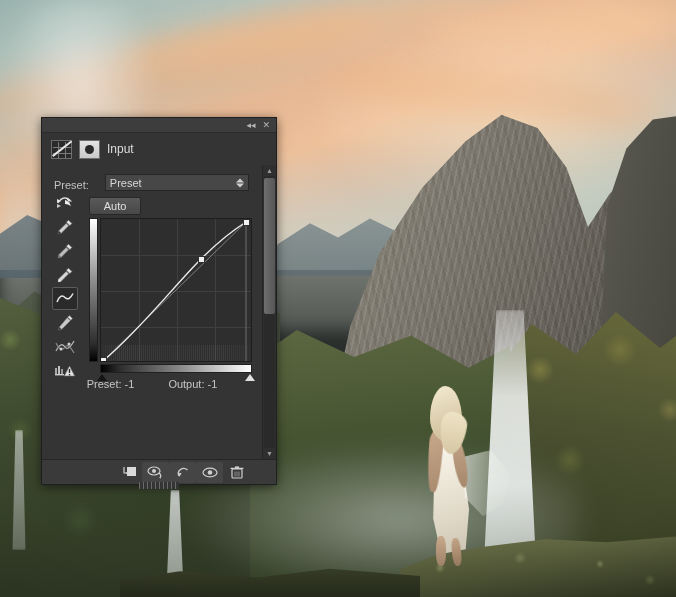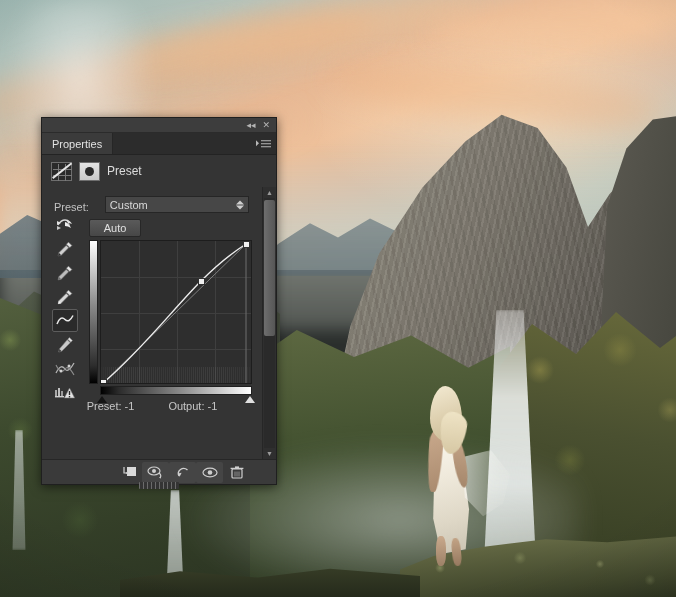--- a/index.html
+++ b/index.html
@@ -425,56 +425,42 @@
     <div class="vignette"></div>
   </div>
 
   <div id="panel">
 
     <div class="panel-top">
       <span class="tb-ic">◂◂</span>
       <span class="tb-ic">✕</span>
     </div>
 
-    <div class="tabrow">
-      <div class="tab">
-        <span>Properties</span>
-      </div>
-      <div class="tabrow-fill"></div>
-      <div class="hamb">
-        <span class="tri"></span>
-        <span class="bars">
-            <i></i>
-            <i></i>
-            <i></i>
-          </span>
-      </div>
-    </div>
 
     <div class="title-row">
       <div class="adj-icon">
         <span class="g gv1"></span>
           <span class="g gv2"></span>
         <span class="g gh1"></span>
           <span class="g gh2"></span>
         <span class="diag"></span>
       </div>
       <div class="mask-thumb">
         <span class="dot"></span>
       </div>
-      <div class="title-text">Preset</div>
+      <div class="title-text">Input</div>
     </div>
 
     <div class="body-area">
       <div class="body-inner">
 
         <div class="preset-row">
           <span class="lbl">Preset:</span>
           <div class="select">
-            <span>Custom</span>
+            <span>Preset</span>
             <span class="spin">
                 <i class="up"></i>
                 <i class="dn"></i>
               </span>
           </div>
         </div>
 
         <div class="chan-row">
           <div class="btn-auto">Auto</div>
         </div>

